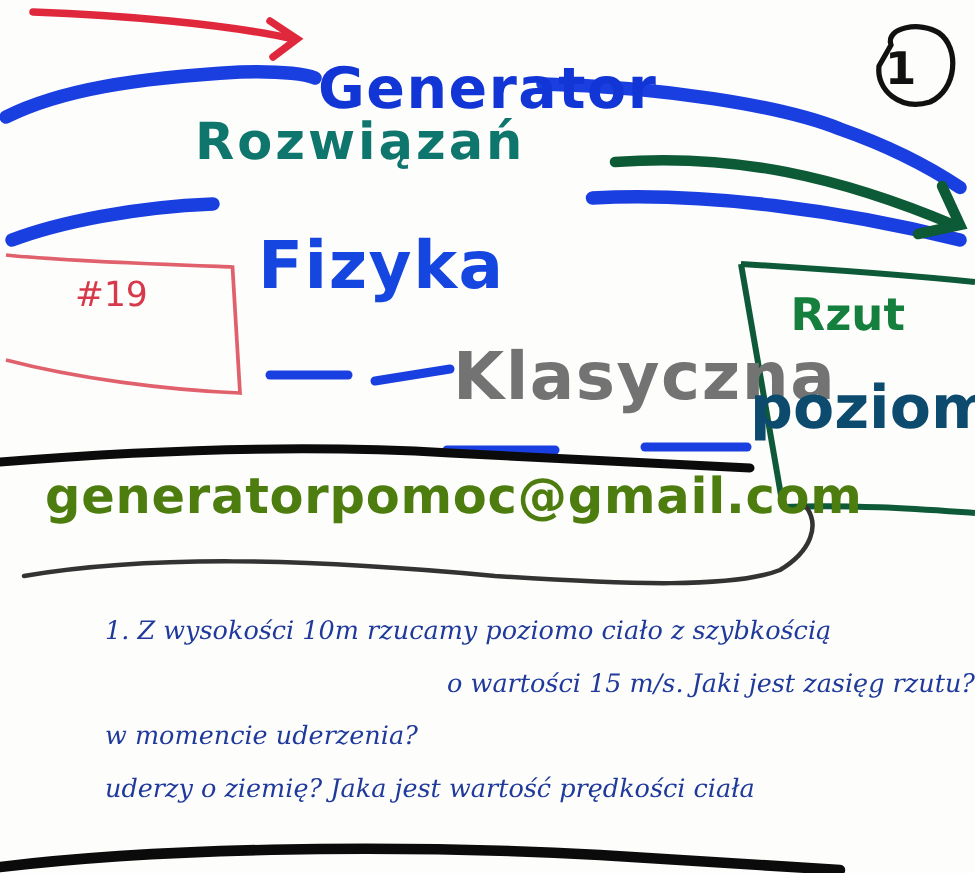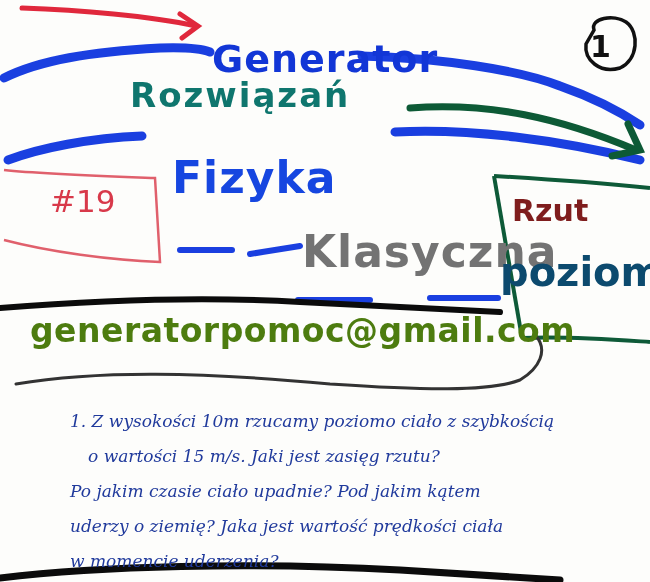--- a/index.html
+++ b/index.html
@@ -8,34 +8,34 @@
       background: #fdfdfb;
       font-family: "DejaVu Sans", sans-serif;
     }
     svg.strokes { position: absolute; left: 0; top: 0; width: 650px; height: 582px; }
     .hw {
       position: absolute; white-space: nowrap; line-height: 1;
       font-family: "DejaVu Sans", sans-serif; font-weight: bold;
     }
     .title-gen { left: 212px; top: 14px; font-size: 38px; color: #1236d6; letter-spacing: 1px; margin-top: 26px; }
     .title-roz { left: 130px; top: 78px; font-size: 34px; color: #0f766e; letter-spacing: 2px; }
-    .tag { left: 50px; top: 186px; font-size: 31px; color: #d8394a; font-weight: normal; }
+    .tag { left: 50px; top: 186px; font-size: 23px; color: #d8394a; font-weight: normal; }
     .fizyka { left: 172px; top: 156px; font-size: 44px; color: #1646e0; letter-spacing: 1px; }
     .klasyczna { left: 258px; top: 230px; font-size: 44px; color: #737373; letter-spacing: 1px; margin-left: 44px; }
-    .topic1 { left: 512px; top: 196px; font-size: 30px; color: #7f1d1d; }
+    .topic1 { left: 527px; top: 196px; font-size: 30px; color: #15803d; }
     .topic2 { left: 500px; top: 252px; font-size: 40px; color: #0c4a6e; }
     .badge { left: 590px; top: 32px; font-size: 30px; color: #111; }
     .email { left: 30px; top: 314px; font-size: 33px; color: #4d7c0f; font-weight: bold; letter-spacing: 0.5px; }
     .problem {
       position: absolute; left: 70px; top: 404px; width: 580px;
       font-family: "DejaVu Serif", serif; font-style: italic;
       color: #203a9c; font-size: 17px; line-height: 35px;
     }
     .problem .line { display: block; white-space: nowrap; }
-    .problem .l2 { padding-left: 18px; }
+    .problem .l2 { padding-left: 18px; text-align: right; }
   </style>
 </head>
 <body>
 
 <svg class="strokes" viewBox="0 0 650 582">
 
   <g fill="none" stroke="#e0283c" stroke-width="5" stroke-linecap="round">
     <path d="M22 8 C 80 10, 150 16, 196 26"></path>
     <path d="M180 14 L 198 26 L 182 38"></path>
   </g>
@@ -84,16 +84,15 @@
 <div class="hw klasyczna">Klasyczna</div>
 
 <div class="hw topic1">Rzut</div>
 <div class="hw topic2">poziomy</div>
 
 <div class="hw email">generatorpomoc@gmail.com</div>
 
 <div class="problem">
   <span class="line">1. Z wysokości 10m rzucamy poziomo ciało z szybkością</span>
   <span class="line l2">o wartości 15 m/s. Jaki jest zasięg rzutu?</span>
-  <span class="line">Po jakim czasie ciało upadnie? Pod jakim kątem</span>
+  <span class="line">w momencie uderzenia?</span>
   <span class="line">uderzy o ziemię? Jaka jest wartość prędkości ciała</span>
-  <span class="line">w momencie uderzenia?</span>
 </div>
 
 </body></html>

